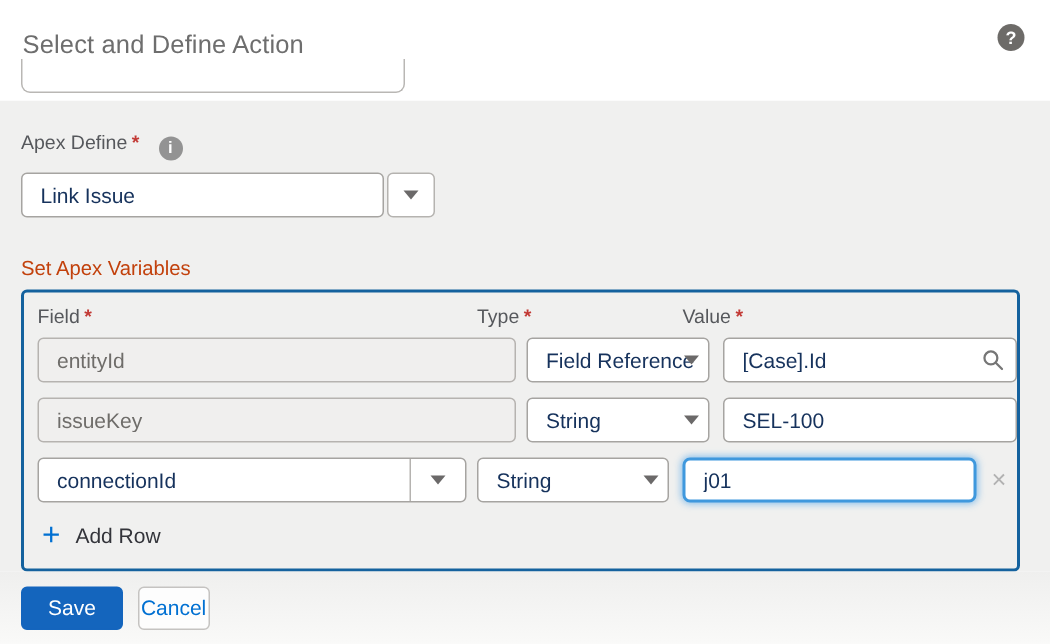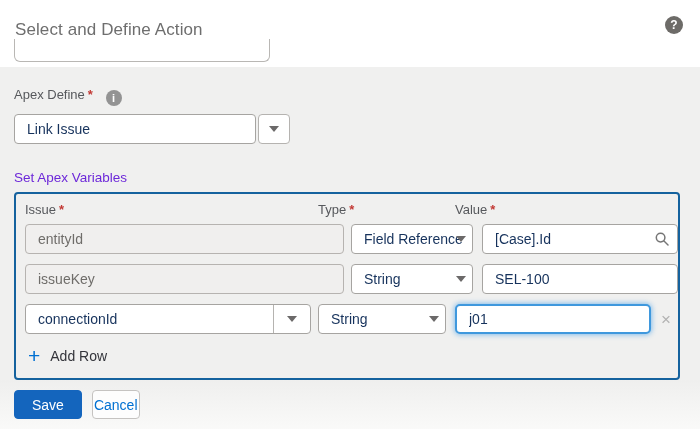--- a/index.html
+++ b/index.html
@@ -23,21 +23,21 @@
     font-size:11px; font-weight:700; text-align:center; line-height:16px; margin-left:9px; vertical-align:-3px; }
 
   .combo { display:flex; margin-top:8px; }
   .txt { height:30px; border:1px solid #a6a4a1; border-radius:4px; background:#fff;
     font-family:"Liberation Sans", sans-serif; font-size:14px; color:#16325c; padding:0 10px 0 12px; outline:none; }
   .apex-input { width:242px; }
   .dd-btn { width:32px; height:30px; margin-left:2px; background:#fff; border:1px solid #b5b3b0; border-radius:4px;
     display:flex; align-items:center; justify-content:center; cursor:pointer; }
   .tri { width:0; height:0; border-left:5px solid transparent; border-right:5px solid transparent; border-top:6px solid #6b6969; }
 
-  .sect-lbl { margin-top:26px; font-size:13.5px; color:#6d28d9; }
+  .sect-lbl { margin-top:26px; font-size:13.5px; color:#c2410c; }
 
   
   .varbox { margin-top:7px; width:666px; border:2px solid #15629e; border-radius:4px; padding:8px 0 10px 9px; background:transparent; }
   .col-hdrs { display:flex; font-size:13px; color:#56585c; margin-bottom:7px; }
   .col-hdrs .c1 { width:293px; }
   .col-hdrs .c2 { width:137px; }
   .col-hdrs .c3 { width:196px; }
   .vrow { display:flex; align-items:center; margin-bottom:10px; }
   .ro { width:338px; height:30px; margin-right:7px; background:#f0efee; border:1px solid #b6b3b0; border-radius:4px;
     font-family:"Liberation Sans", sans-serif; font-size:14px; color:#6f6d6a; padding:0 12px; outline:none; }
@@ -90,21 +90,21 @@
       <div class="dd-btn">
         <div class="tri"></div>
       </div>
     </div>
 
     <div class="sect-lbl">Set Apex Variables</div>
 
     <div class="varbox">
 
       <div class="col-hdrs">
-        <span class="c1"><span>Issue</span><span class="req">*</span></span>
+        <span class="c1"><span>Field</span><span class="req">*</span></span>
         <span class="c2"><span>Type</span><span class="req">*</span></span>
         <span class="c3"><span>Value</span><span class="req">*</span></span>
       </div>
 
       <div class="vrow">
         <input class="ro" readonly="" value="entityId" style="">
         <div class="sel">
           <span>Field Reference</span>
           <div class="tri"></div>
         </div>

